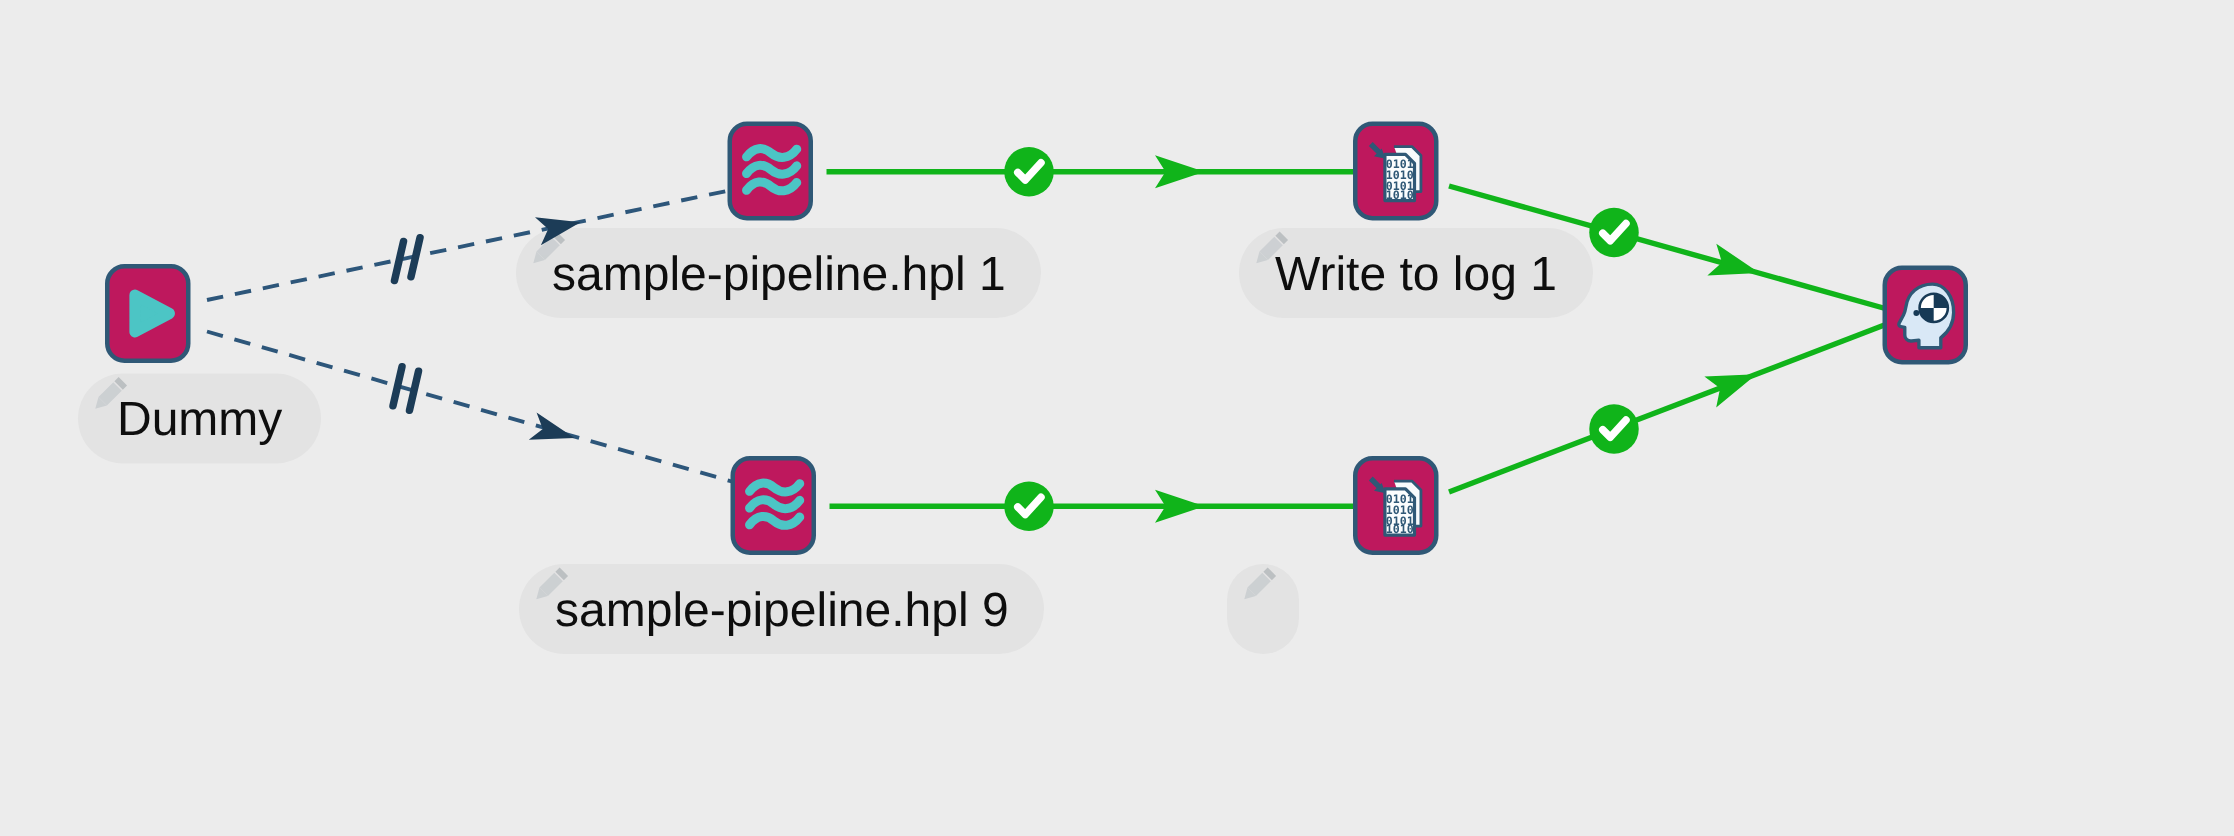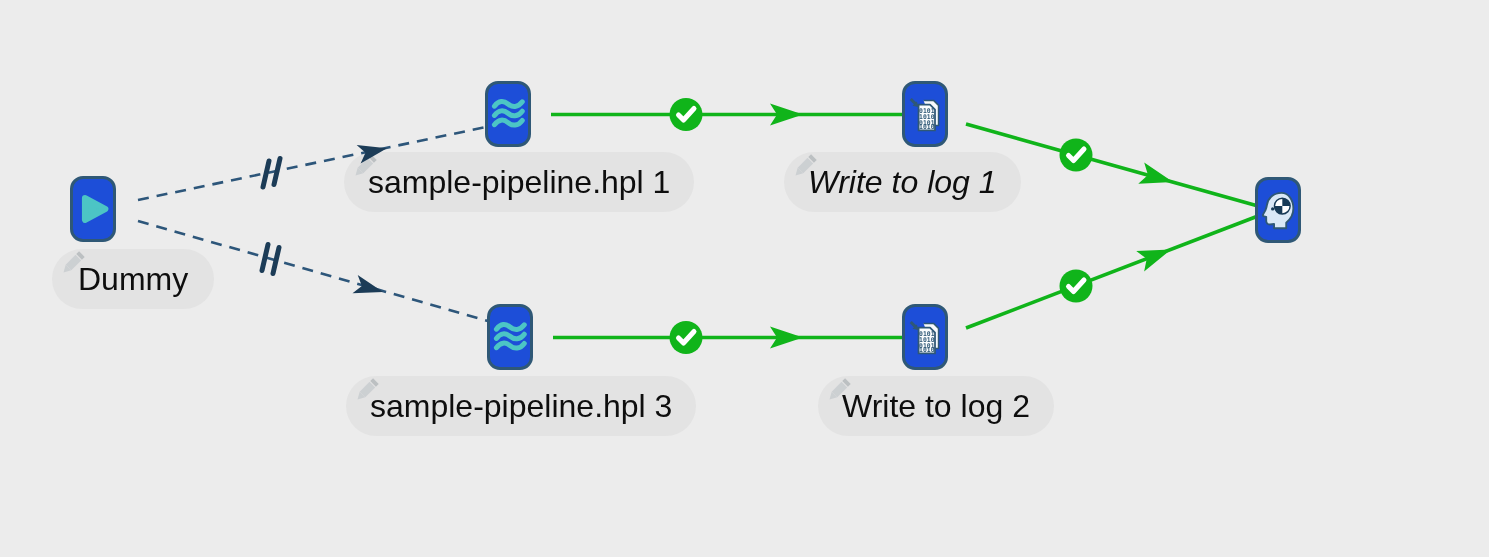--- a/index.html
+++ b/index.html
@@ -10,29 +10,29 @@
   
   .pill{
     position:absolute;height:60px;border-radius:30px;background:#e3e3e3;
     display:flex;align-items:center;justify-content:center;
     font-size:32px;color:#0e0e0e;padding:0 24px;white-space:nowrap;z-index:1;
   }
   .pill .pencil{position:absolute;left:5px;top:0;width:30px;height:30px;}
   #pill-start {left:52px;  top:249px; padding:0 26px;}
   #pill-p1    {left:344px; top:152px;}
   #pill-p2    {left:346px; top:376px;}
-  #pill-log1  {left:784px; top:152px;font-style:italic;}
+  #pill-log1  {left:826px; top:152px;}
   #pill-log2  {left:818px; top:376px;}
   #pill-dummy {left:1212px;top:245px; padding:0 32px;}
   
   .connectors{position:absolute;left:0;top:0;z-index:2;}
   
   .node{
-    position:absolute;width:46px;height:66px;box-sizing:border-box;
-    border:3px solid #2f5876;border-radius:13px;background:#1d4ed8;
+    position:absolute;width:57px;height:66px;box-sizing:border-box;
+    border:3px solid #2f5876;border-radius:13px;background:#be185d;
     display:flex;align-items:center;justify-content:center;z-index:3;
   }
   #node-start{left:70px; top:176px;}
   #node-p1   {left:485px;top:81px;}
   #node-p2   {left:487px;top:304px;}
   #node-log1 {left:902px;top:81px;}
   #node-log2 {left:902px;top:304px;}
   #node-dummy{left:1255px;top:177px;}
   .binrow{font-family:"DejaVu Sans Mono","Liberation Mono",monospace;font-weight:bold;}
 </style>
@@ -64,21 +64,21 @@
   </div>
 
   <div class="pill" id="pill-p2">
     <svg class="pencil" viewBox="0 0 30 30">
       <g transform="rotate(45 15 15)" opacity="0.85">
         <rect x="11" y="1" width="8" height="4" fill="#b6babd"></rect>
         <rect x="11" y="6" width="8" height="14" fill="#c9cdd0"></rect>
         <polygon points="11,20 19,20 15,27" fill="#c9cdd0"></polygon>
       </g>
     </svg>
-    <span>sample-pipeline.hpl 3</span>
+    <span>sample-pipeline.hpl 9</span>
   </div>
 
   <div class="pill" id="pill-log1">
     <svg class="pencil" viewBox="0 0 30 30">
       <g transform="rotate(45 15 15)" opacity="0.85">
         <rect x="11" y="1" width="8" height="4" fill="#b6babd"></rect>
         <rect x="11" y="6" width="8" height="14" fill="#c9cdd0"></rect>
         <polygon points="11,20 19,20 15,27" fill="#c9cdd0"></polygon>
       </g>
     </svg>
@@ -86,21 +86,20 @@
   </div>
 
   <div class="pill" id="pill-log2">
     <svg class="pencil" viewBox="0 0 30 30">
       <g transform="rotate(45 15 15)" opacity="0.85">
         <rect x="11" y="1" width="8" height="4" fill="#b6babd"></rect>
         <rect x="11" y="6" width="8" height="14" fill="#c9cdd0"></rect>
         <polygon points="11,20 19,20 15,27" fill="#c9cdd0"></polygon>
       </g>
     </svg>
-    <span>Write to log 2</span>
   </div>
 
 
   <svg class="connectors" width="1489" height="557" viewBox="0 0 1489 557">
 
     <g>
       <line x1="138" y1="200" x2="486" y2="127" stroke="#2d567a" stroke-width="2.6" stroke-dasharray="11 8"></line>
       <g stroke="#1c3c57" stroke-width="5" stroke-linecap="round">
         <g transform="translate(266,174)">
             <line x1="3" y1="-13" x2="-3" y2="13"></line>

